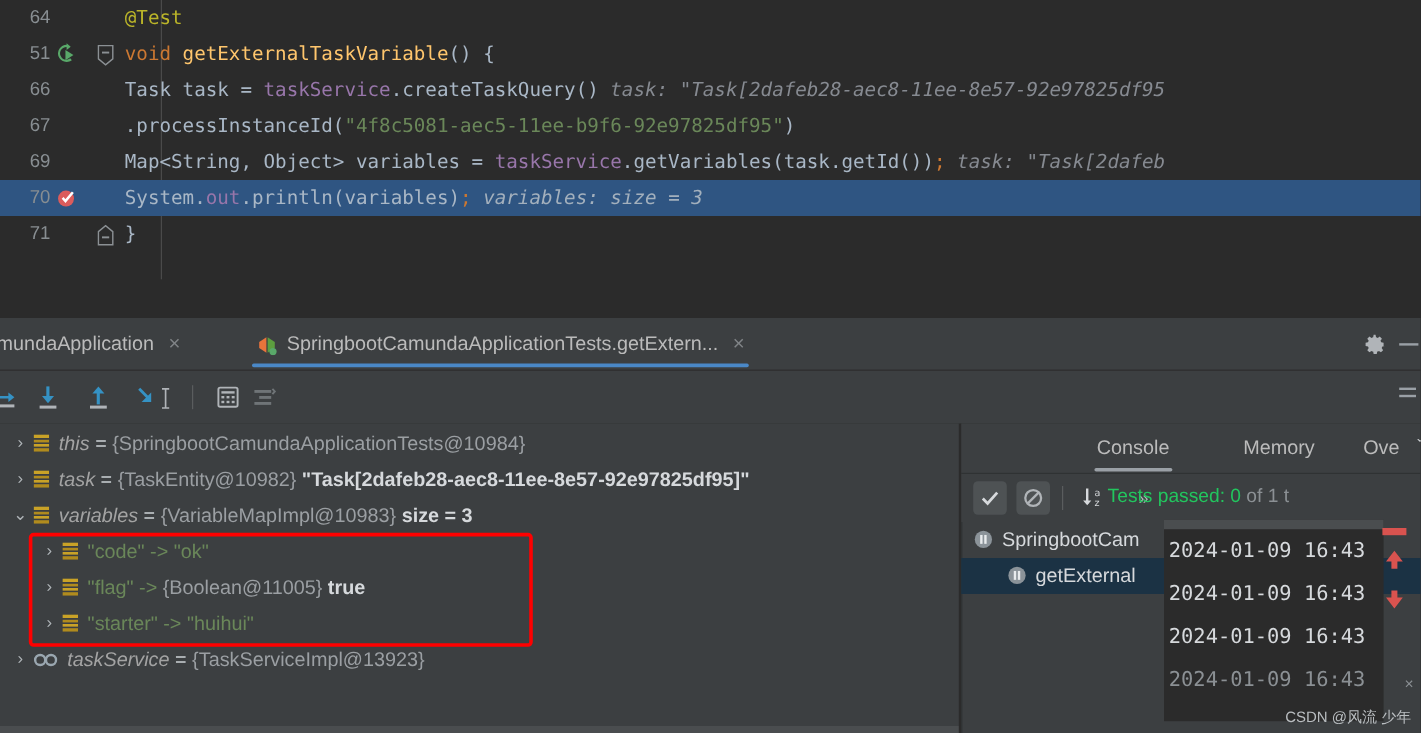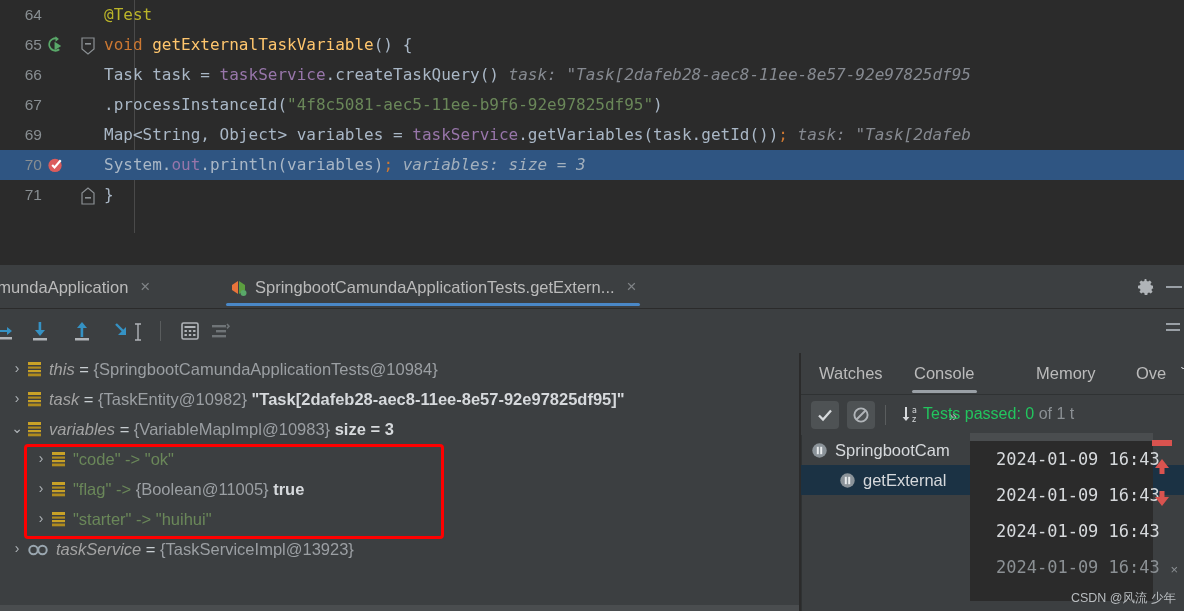--- a/index.html
+++ b/index.html
@@ -53,21 +53,21 @@
   
   .tabbar {
     position: absolute; left: 0; top: 265px; width: 1184px; height: 44px;
     background: #3c3f41; border-bottom: 1px solid #2b2b2b;
   }
   .tab {
     position: absolute; top: 0; height: 44px; display: flex; align-items: center;
     gap: 8px; padding: 0 14px; color: #bbbbbb; font-size: 16.5px;
   }
   .tab.first { left: -26px; }
-  .tab.active { left: 216px; }
+  .tab.active { left: 200px; }
   .tab.active .tab-underline {
     position: absolute; left: 10px; right: 10px; bottom: 3px; height: 3px;
     background: #4a88c7; border-radius: 2px;
   }
   .tab-close { color: #808487; font-size: 17px; margin-left: 4px; cursor: pointer; }
   .tab-icon { display:inline-block; width:17px; height:17px; position: relative; }
   .gear-btn {
     position: absolute; right: 28px; top: 12px; width: 20px; height: 20px; cursor: pointer;
   }
   .hide-btn {
@@ -143,21 +143,21 @@
   .pause-ico { display:inline-block; width:17px; height:17px; vertical-align:-3px; margin-right:7px; }
   .rt-divider { position:absolute; left:0; top:82px; width:1px; height:176px; background:#2f3233; }
 
   
   .console-pop {
     position: absolute; left: 970px; top: 433px; width: 183px; height: 168px;
     background: #2b2b2b;
   }
   .console-pop .topbar { height: 8px; background: #4a4d4f; }
   .console-line {
-    height: 36px; line-height: 36px; padding-left: 26px;
+    height: 36px; line-height: 36px; padding-left: 4px;
     font-family: "DejaVu Sans Mono", monospace; font-size: 17px; color: #d6d9dc;
     white-space: nowrap;
   }
   .console-line.dim { color: #8b9094; }
   .watermark {
     position: absolute; right: 8px; bottom: 4px; font-size: 12.5px; color: #b9bdc0;
     white-space: nowrap;
     text-align: center;
   }
   .scroll-marks { position: absolute; right: 6px; top: 440px; width: 26px; }
@@ -173,21 +173,21 @@
 <div class="app">
 
   <div class="editor">
     <div class="vline"></div>
     <div id="editor-lines">
         <div class="code-line">
           <span class="gutter-num">64</span>
           <span class="code-text"><span class="k-plain">    </span><span class="k-annot">@Test</span></span>
         </div>
         <div class="code-line">
-          <span class="gutter-num">65</span>
+          <span class="gutter-num">51</span>
           <span class="gutter-icon"><svg class="run-icon" viewBox="0 0 20 20">
               <path d="M10 2.5a7.5 7.5 0 104.6 13.4l-1.4-1.6A5.5 5.5 0 1110 4.5v2.6l3.6-2.9L10 1.2z" fill="#59a869"></path>
               <path d="M9 7 L16 11.5 L9 16 Z" fill="#59a869"></path>
             </svg></span>
           <span class="fold"><svg width="14" height="18" viewBox="0 0 14 18">
               <path d="M1 1 h12 v11 l-6 5 l-6 -5 z" stroke="#8b9094" stroke-width="1.2" fill="none"></path>
               <rect x="4" y="6" width="6" height="1.6" fill="#8b9094"></rect>
             </svg></span>
           <span class="code-text"><span class="k-plain">    </span><span class="k-kw">void</span><span class="k-plain"> </span><span class="k-meth">getExternalTaskVariable</span><span class="k-plain">() {</span></span>
         </div>
@@ -356,23 +356,20 @@
               <circle cx="14.5" cy="8" r="4.2" stroke="#9aa7b0" stroke-width="2" fill="none"></circle>
             </svg></span><span class="var-name">taskService</span><span class="var-eq"> = </span><span class="var-type">{TaskServiceImpl@13923} </span></div>
       </div>
     <div class="hsb"></div>
   </div>
   <div class="redbox"></div>
   <div class="varpane-divider"></div>
 
   <div class="rightpanel">
     <div class="rtabs">
-      <div class="rtab" style="left:10px;">
-        <span>Watches</span>
-      </div>
       <div class="rtab" style="left:227px;">
         <span>Memory</span>
       </div>
       <div class="rtab" style="left:105px;">
         <span>Console</span>
         <span class="ul"></span>
       </div>
       <div class="rtab" style="left:327px;">
         <span>Ove</span>
       </div>

